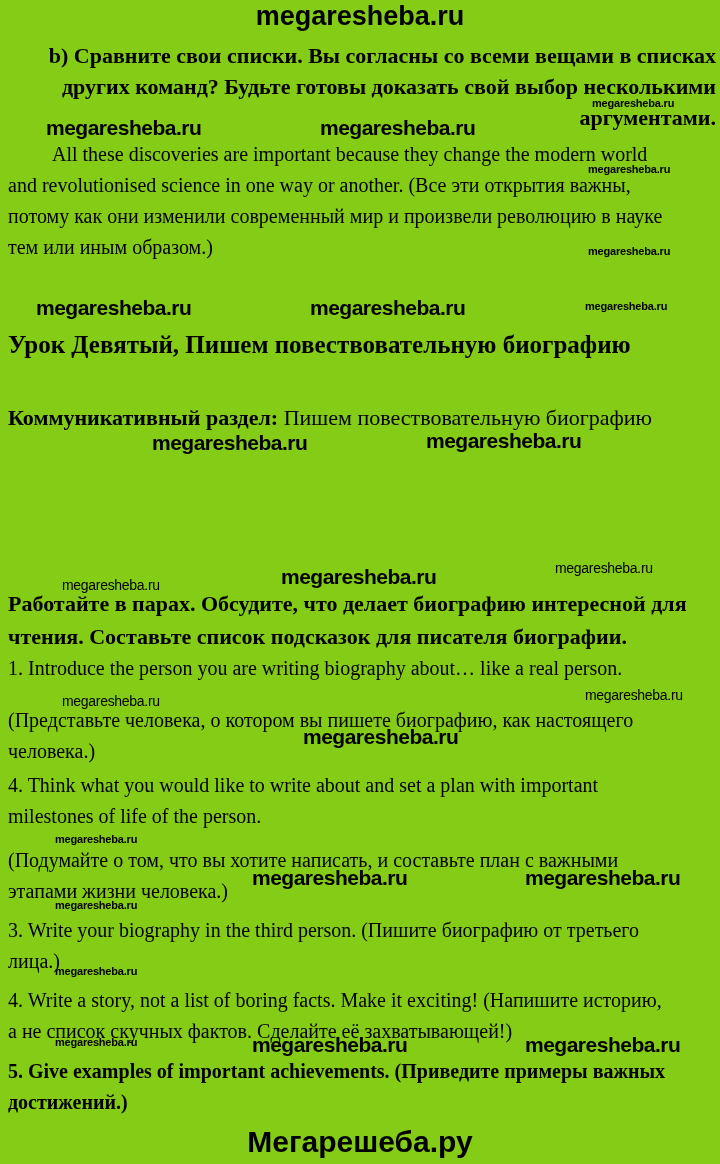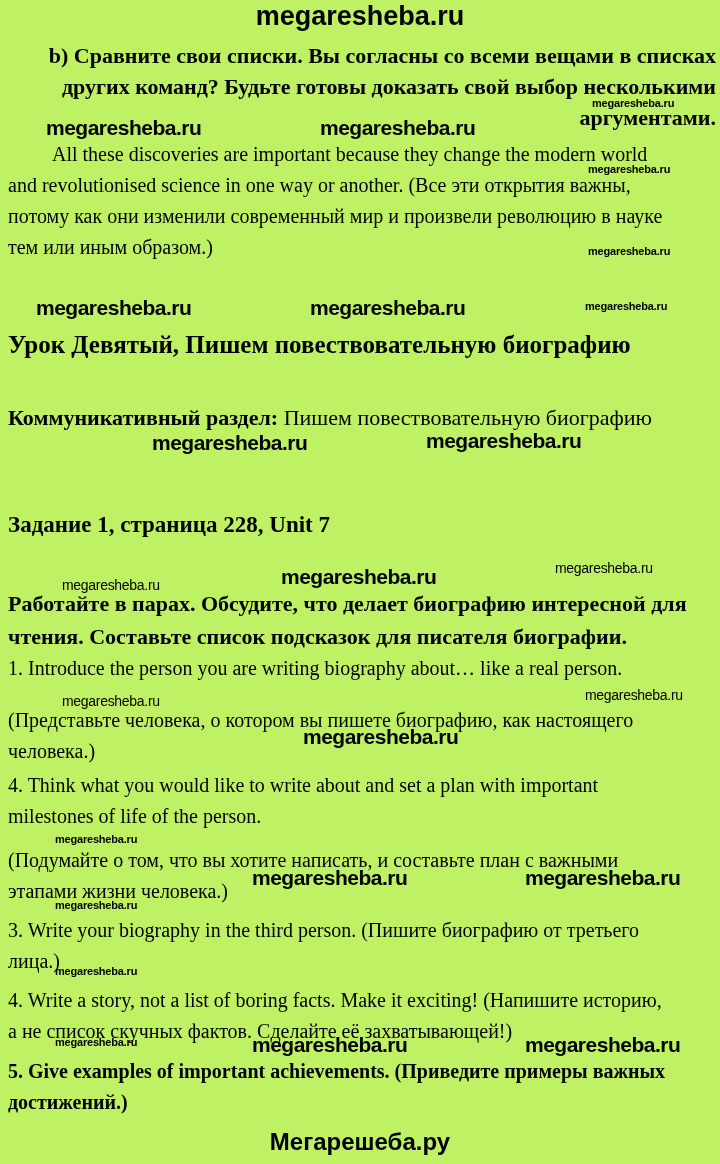--- a/index.html
+++ b/index.html
@@ -1,20 +1,20 @@
 <!DOCTYPE html>
 <html><head>
 <meta charset="utf-8">
 <style>
   html,body{margin:0;padding:0;}
   body{background:#ffffff;}
   #page{
     position:relative;
     width:720px;height:1164px;
-    background:#bef264;
+    background:#84cc16;
     overflow:hidden;
     color:#000;
   }
   
   .para{
     position:absolute;
     left:8px;width:708px;
     font-family:"Liberation Serif", serif;
     font-size:20px;line-height:31px;
     white-space:pre-line;
@@ -35,21 +35,21 @@
   .wm-lg{font-size:21px;font-weight:700;letter-spacing:-0.5px;line-height:22px;}
   .wm-sm{font-size:14px;font-weight:400;letter-spacing:-0.3px;line-height:15px;}
   .wm-xs{font-size:11px;font-weight:700;letter-spacing:-0.2px;line-height:12px;}
   .banner{
     position:absolute;left:0;width:720px;
     text-align:center;
     font-family:"Liberation Sans", sans-serif;
     font-weight:700;
   }
   .banner.top{top:1px;font-size:27px;line-height:30px;}
-  .banner.bottom{top:1124px;font-size:24px;line-height:36px;}
+  .banner.bottom{top:1124px;font-size:30px;line-height:36px;}
   .inline-label{font-weight:700;}
 </style>
 </head>
 <body>
 
 <div id="page">
 
   <div class="banner top">megaresheba.ru</div>
 
   <div class="para taskb" style="top:40px;">b) Сравните свои списки. Вы согласны со всеми вещами в списках
@@ -72,21 +72,20 @@
   <div class="wm wm-lg" style="left:310px;top:297px;">megaresheba.ru</div>
   <div class="wm wm-xs" style="left:585px;top:300px;">megaresheba.ru</div>
 
   <div class="para h-lesson" style="top:330px;">Урок Девятый, Пишем повествовательную биографию</div>
 
   <div class="para" style="top:402px;font-size:22px;"><span class="inline-label">Коммуникативный раздел:</span><span> Пишем повествовательную биографию</span></div>
 
   <div class="wm wm-lg" style="left:152px;top:432px;">megaresheba.ru</div>
   <div class="wm wm-lg" style="left:426px;top:430px;">megaresheba.ru</div>
 
-  <div class="para h-task" style="top:510px;">Задание 1, страница 228, Unit 7</div>
 
   <div class="wm wm-sm" style="left:555px;top:561px;">megaresheba.ru</div>
   <div class="wm wm-lg" style="left:281px;top:566px;">megaresheba.ru</div>
   <div class="wm wm-sm" style="left:62px;top:578px;">megaresheba.ru</div>
 
   <div class="para intro" style="top:587px;">Работайте в парах. Обсудите, что делает биографию интересной для
 чтения. Составьте список подсказок для писателя биографии.</div>
 
   <div class="para" style="top:653px;">1. Introduce the person you are writing biography about… like a real person.</div>
   <div class="wm wm-sm" style="left:585px;top:688px;">megaresheba.ru</div>

